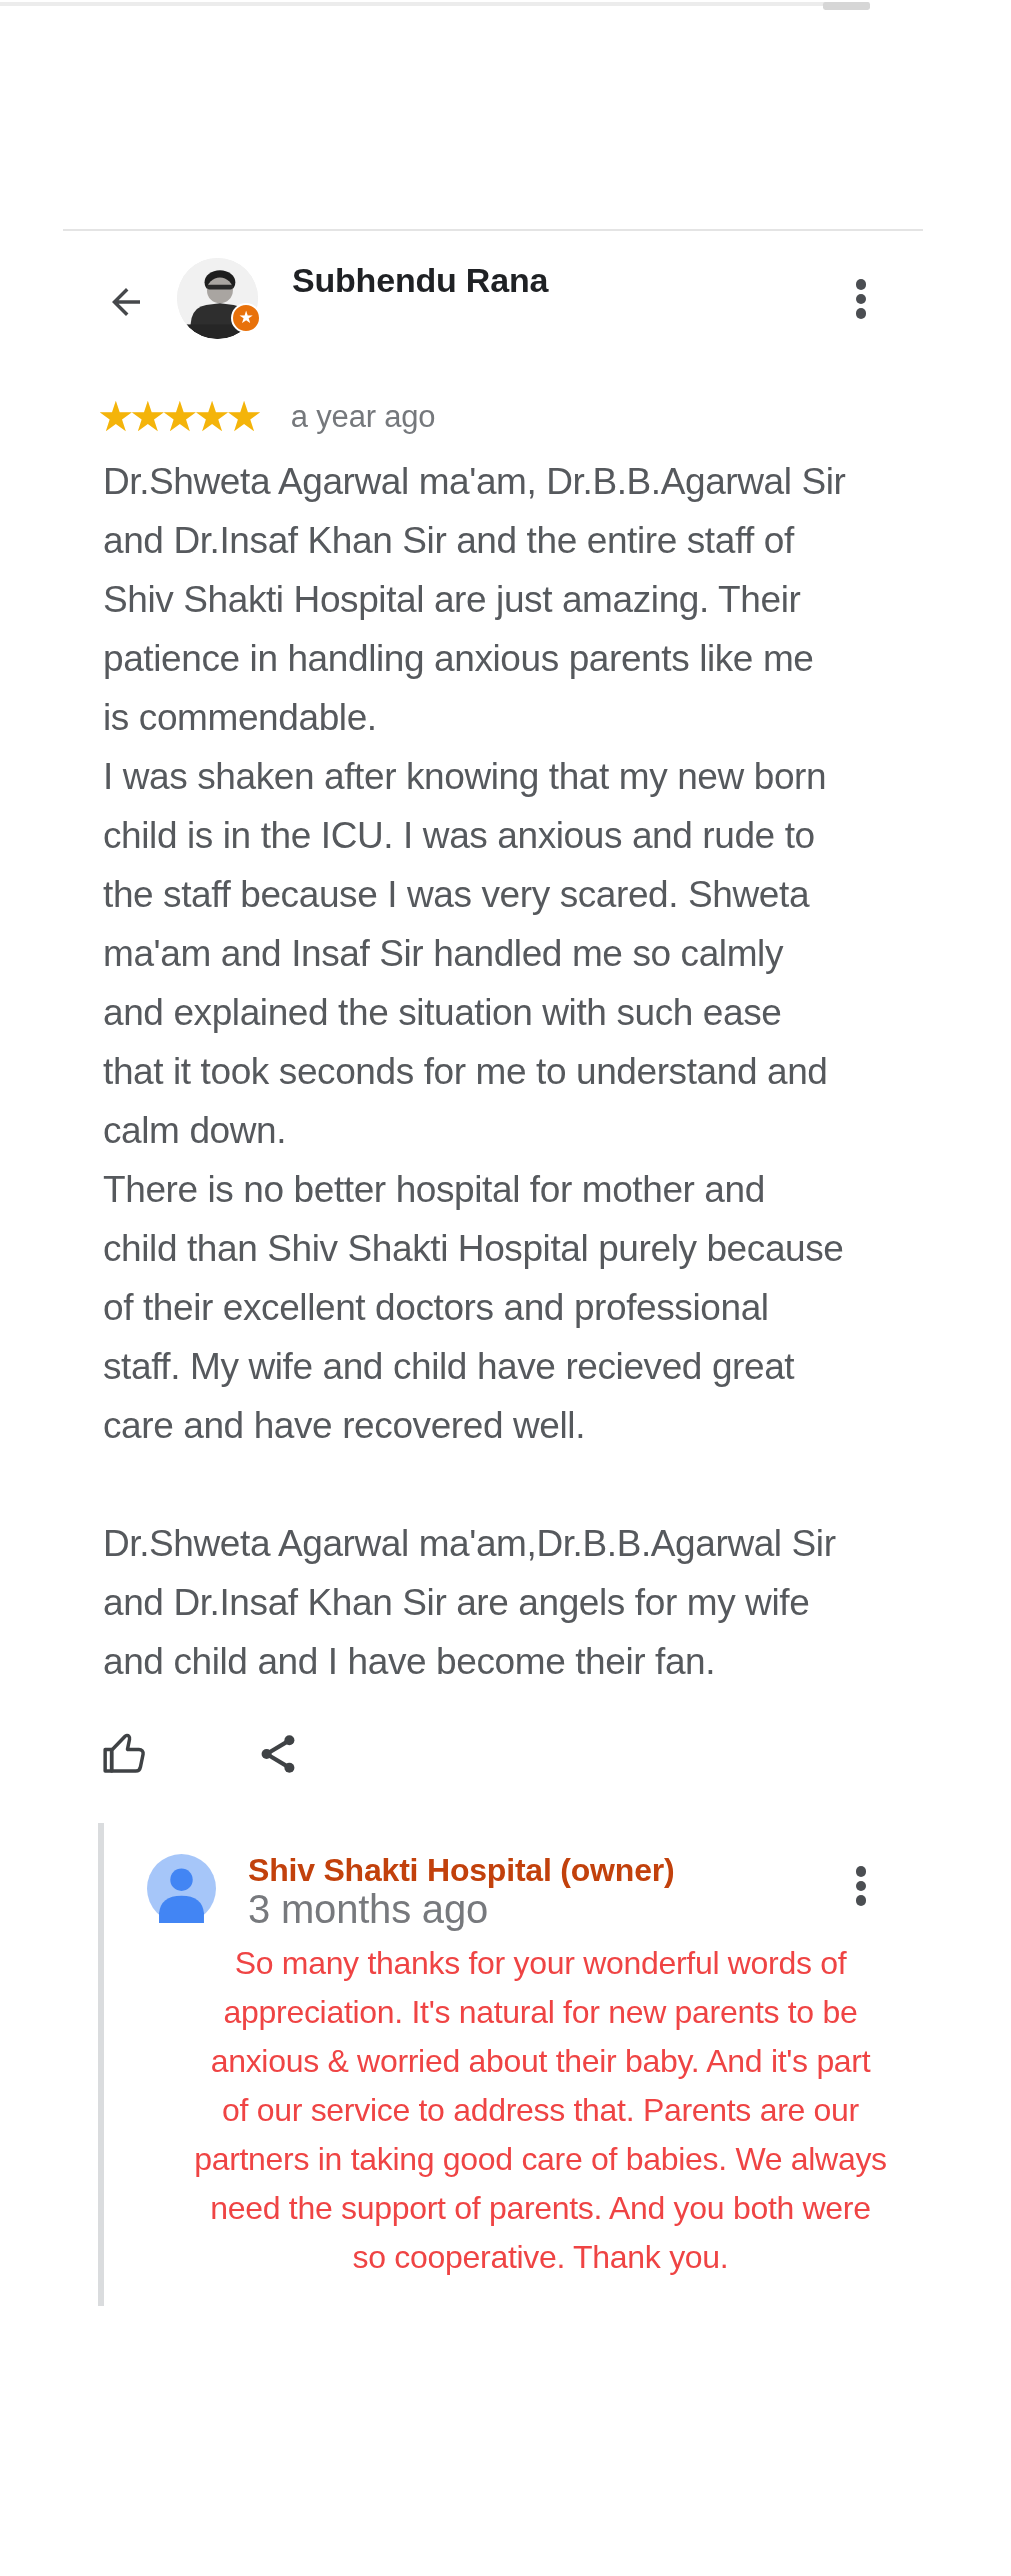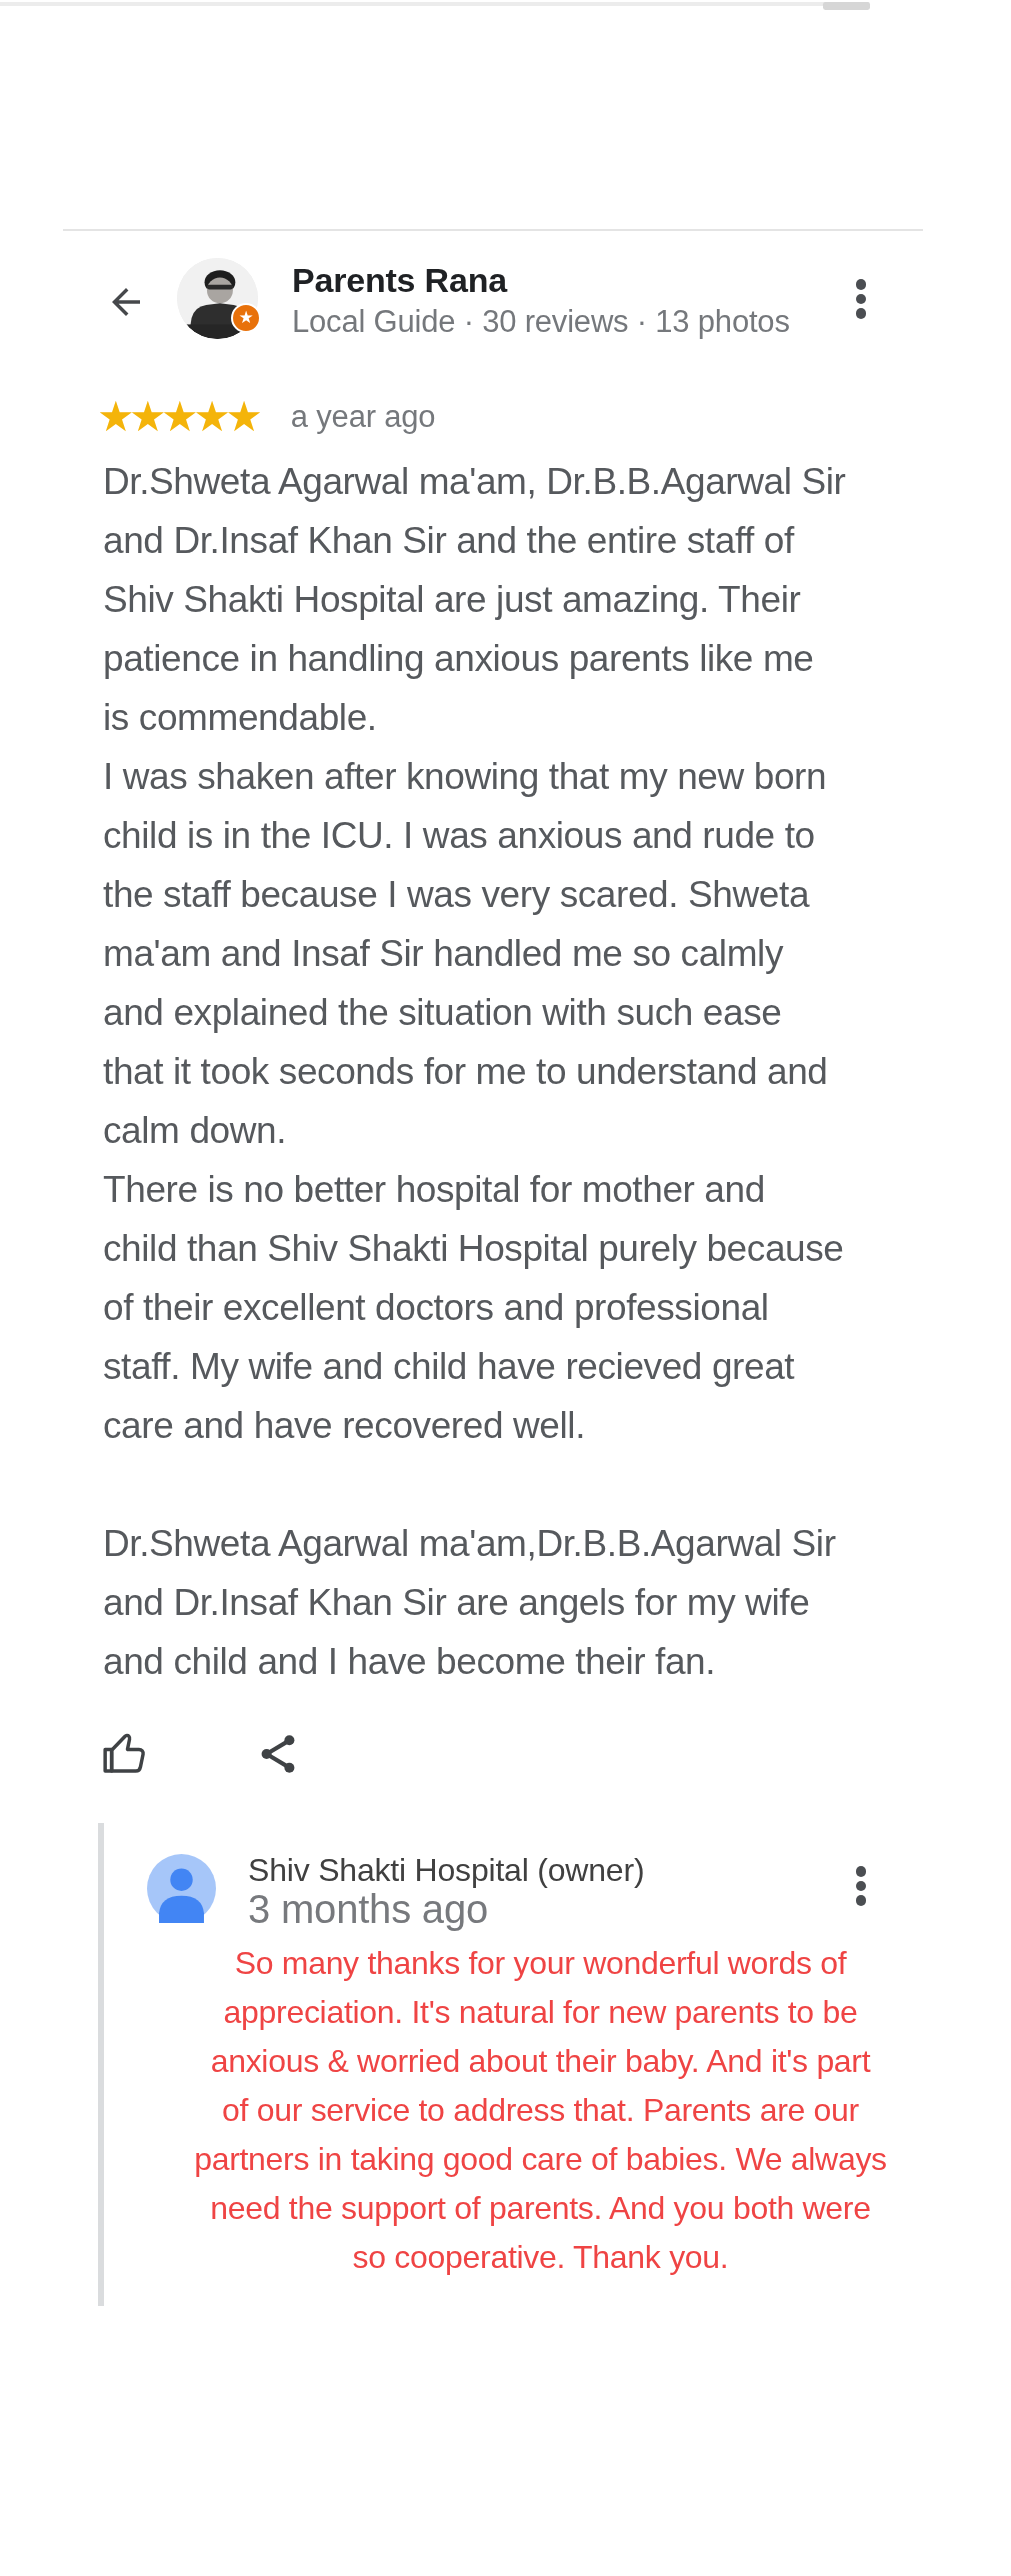--- a/index.html
+++ b/index.html
@@ -68,22 +68,22 @@
   
   .like-btn{left:98px;top:1728px;width:52px;height:52px;cursor:pointer;}
   .share-btn{left:254px;top:1729px;width:48px;height:50px;cursor:pointer;}
   .like-btn svg,.share-btn svg{display:block;width:100%;height:100%;}
 
   
   .reply-bar{left:98px;top:1823px;width:5.6px;height:483px;background:#dadcde;}
   .reply-avatar{left:147px;top:1854px;width:69px;height:69px;}
   .reply-avatar svg{display:block;}
   .owner-name{
-    left:248px;top:1852px;font-size:32px;line-height:37px;font-weight:400;
-    color:#404040;letter-spacing:-0.2px;white-space:nowrap;
+    left:248px;top:1852px;font-size:32px;line-height:37px;font-weight:700;
+    color:#c2410c;letter-spacing:-0.2px;white-space:nowrap;
   }
   .owner-age{
     left:248px;top:1892px;font-size:40px;line-height:35px;
     color:#77797d;letter-spacing:-0.2px;white-space:nowrap;
   }
   .reply-body{
     left:142px;top:1939px;width:797px;
     font-size:32px;line-height:49px;letter-spacing:-0.3px;
     color:#ef4444;white-space:pre-line;text-align:center;
   }
@@ -121,22 +121,21 @@
         <path d="M14 100 L18 74 Q22 60 36 58 L53 56 L70 58 Q82 60 86 72 L90 100 Z" fill="#2e2e2e"></path>
         <rect x="10" y="82" width="80" height="18" fill="#262626"></rect>
       </g>
     </svg>
   </div>
 
   <div class="abs lg-badge">
     <span class="star-glyph">★</span>
   </div>
 
-  <div class="abs reviewer-name">Parents Rana</div>
-  <div class="abs reviewer-meta">Local Guide · 30 reviews · 13 photos</div>
+  <div class="abs reviewer-name">Subhendu Rana</div>
 
   <div class="abs kebab kebab-top">
     <span class="dot"></span>
     <span class="dot"></span>
     <span class="dot"></span>
   </div>
 
   <div class="abs rating-row">
     <span class="stars">★★★★★</span>
     <span class="review-age">a year ago</span>

